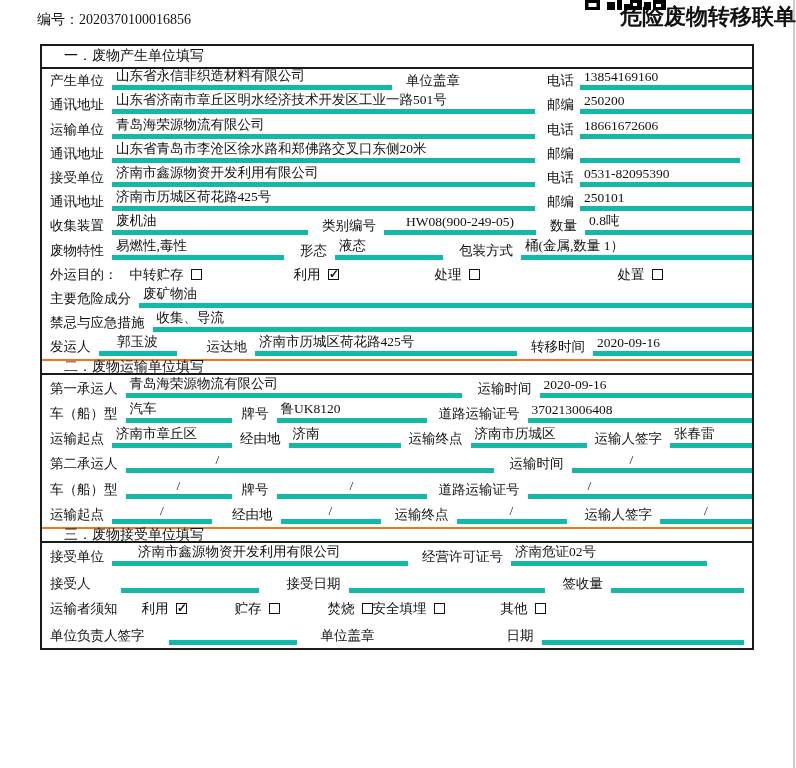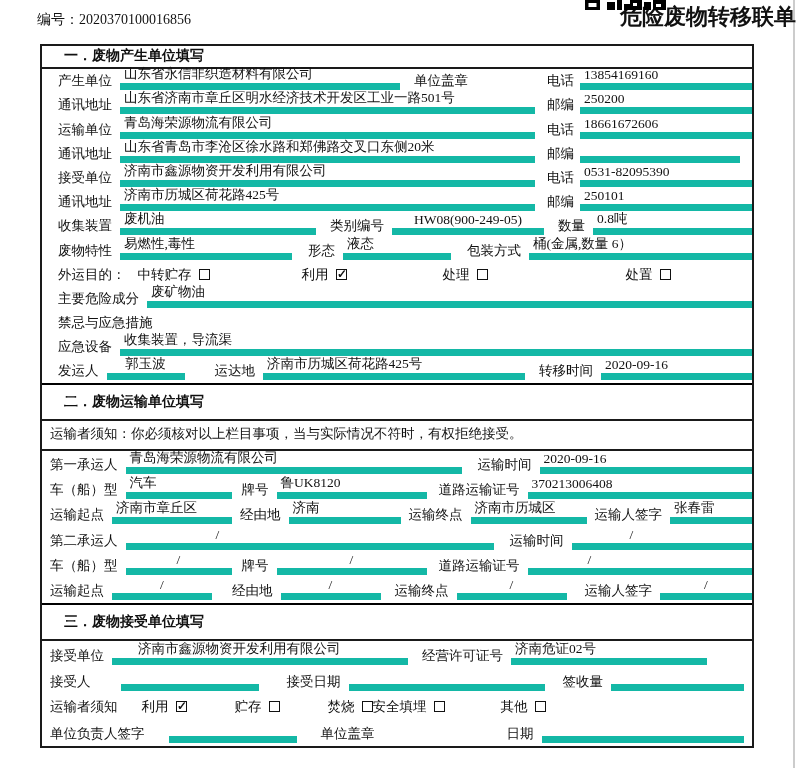--- a/index.html
+++ b/index.html
@@ -8,26 +8,26 @@
     width:796px; height:768px; background:#ffffff; position:relative;
     font-family:"Liberation Serif","DejaVu Serif",serif;
     color:#111; font-size:13.5px; overflow:hidden;
   }
   .page-edge { position:absolute; top:0; right:1px; width:2px; height:768px; background:#cccccc; }
   .hdr-serial { position:absolute; left:37px; top:11px; font-size:14px; white-space:nowrap; }
   .hdr-title { position:absolute; left:90px; right:0; top:2px; text-align:right; font-size:22px; font-weight:bold; white-space:nowrap; }
   .qr { position:absolute; left:585px; top:0; width:82px; height:11px; }
   .form { position:absolute; left:40px; top:44px; width:714px; border:2px solid #1a1a1a; background:#fff; }
   .r { display:flex; align-items:flex-end; padding:0 0 3px 8px; }
-  .h1 { height:24.2px;margin-left:8px; } .h2 { height:25.3px; } .h3 { height:26.3px; }
-  .sec-head { height:23px; font-weight:bold; font-size:14px; border-bottom:2px solid #1a1a1a; align-items:center; padding-bottom:1px;padding-left:22px; }
-  .sec-head.mid { border-top:2px solid #000000; height:38px; }
+  .h1 { height:24.2px; } .h2 { height:25.3px; } .h3 { height:26.3px; }
+  .sec-head { height:23px; font-weight:normal; font-size:14px; border-bottom:2px solid #1a1a1a; align-items:center; padding-bottom:1px;padding-left:22px; }
+  .sec-head.mid { border-top:2px solid #f97316; height:16px; }
   .note { height:30px; border-bottom:2px solid #1a1a1a; align-items:center; padding-bottom:2px; }
   .lb { white-space:nowrap; }
-  .u { border-bottom:7px solid #14b8a6; margin-left:8px; padding:0 4px; white-space:nowrap; min-height:17px;font-family:Liberation Serif, serif; }
+  .u { border-bottom:5px solid #14b8a6; margin-left:8px; padding:0 4px; white-space:nowrap; min-height:17px;font-family:Liberation Serif, serif; }
   .u.fill { flex:1; }
   .u.center { text-align:center; }
   .cbox { display:inline-block; width:11px; height:11px; border:1.3px solid #111; margin-left:7px; position:relative; background:#fff; }
   .cbox.checked::after { content:"✓"; position:absolute; left:0.5px; top:-3.5px; font-size:12px; font-weight:bold; color:#111; }
   .cbgroup { display:flex; align-items:center; }
   .footer-print { position:absolute; left:37px; top:771px; font-size:14px; white-space:nowrap; }
 </style>
 </head>
 <body>
 
@@ -109,21 +109,21 @@
     <span class="lb" style="margin-left:14px">数量</span>
     <span class="u fill">0.8吨</span>
   </div>
 
   <div class="r h1">
     <span class="lb">废物特性</span>
     <span class="u" style="width:172px">易燃性,毒性</span>
     <span class="lb" style="margin-left:16px">形态</span>
     <span class="u" style="width:108px">液态</span>
     <span class="lb" style="margin-left:16px">包装方式</span>
-    <span class="u fill">桶(金属,数量 6）</span>
+    <span class="u fill">桶(金属,数量 1）</span>
   </div>
 
   <div class="r h1" style="align-items:center;padding-bottom:0">
     <span class="lb">外运目的：</span>
     <span class="cbgroup" style="margin-left:12px">
       <span class="lb">中转贮存</span>
       <span class="cbox"></span>
     </span>
     <span class="cbgroup" style="margin-left:92px">
       <span class="lb">利用</span>
@@ -139,38 +139,34 @@
     </span>
   </div>
 
   <div class="r h1">
     <span class="lb">主要危险成分</span>
     <span class="u fill">废矿物油</span>
   </div>
 
   <div class="r h1">
     <span class="lb">禁忌与应急措施</span>
-  </div>
-
-  <div class="r h1">
-    <span class="lb">应急设备</span>
-    <span class="u fill">收集装置，导流渠</span>
-  </div>
+    <span class="u fill">收集、导流</span>
+  </div>
+
 
   <div class="r h1">
     <span class="lb">发运人</span>
     <span class="u center" style="width:78px">郭玉波</span>
     <span class="lb" style="margin-left:30px">运达地</span>
     <span class="u" style="width:262px">济南市历城区荷花路425号</span>
     <span class="lb" style="margin-left:14px">转移时间</span>
     <span class="u fill">2020-09-16</span>
   </div>
 
   <div class="r sec-head mid">二．废物运输单位填写</div>
-  <div class="r note">运输者须知：你必须核对以上栏目事项，当与实际情况不符时，有权拒绝接受。</div>
 
   <div class="r h2">
     <span class="lb">第一承运人</span>
     <span class="u" style="width:336px">青岛海荣源物流有限公司</span>
     <span class="lb" style="margin-left:16px">运输时间</span>
     <span class="u fill">2020-09-16</span>
   </div>
 
   <div class="r h2">
     <span class="lb">车（船）型</span>

